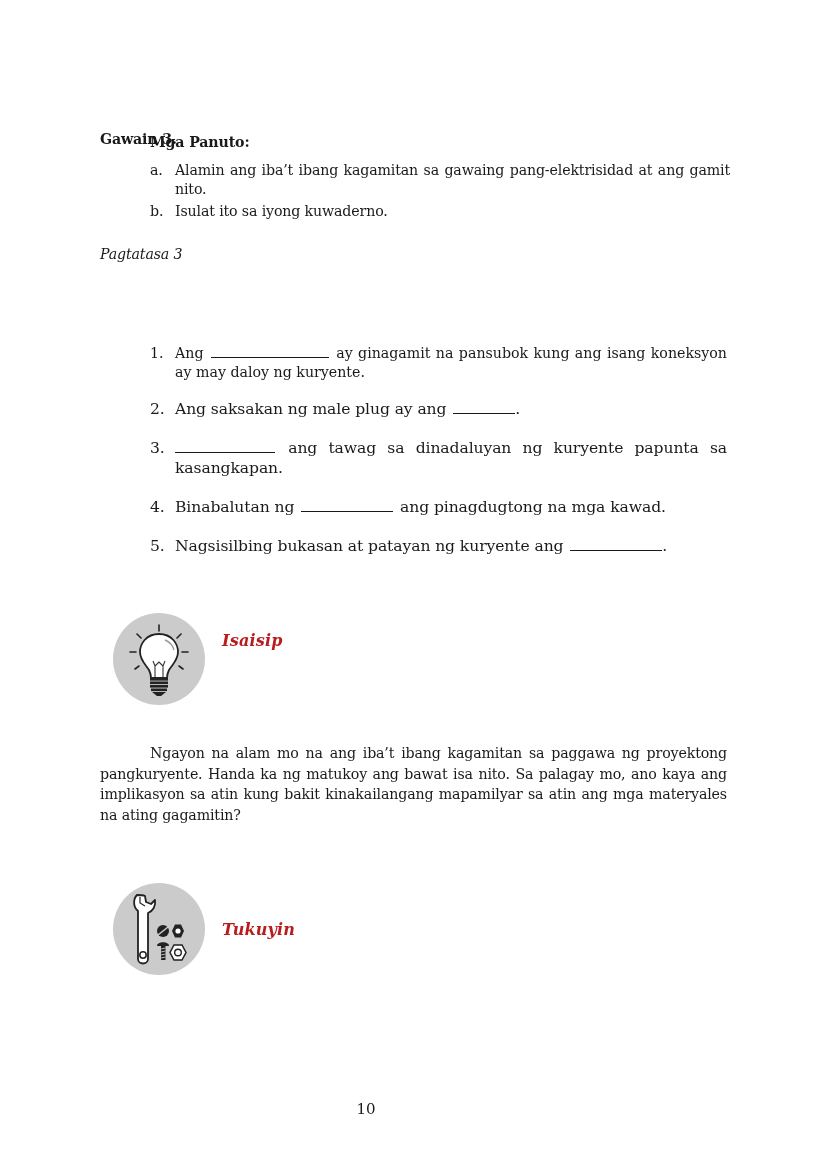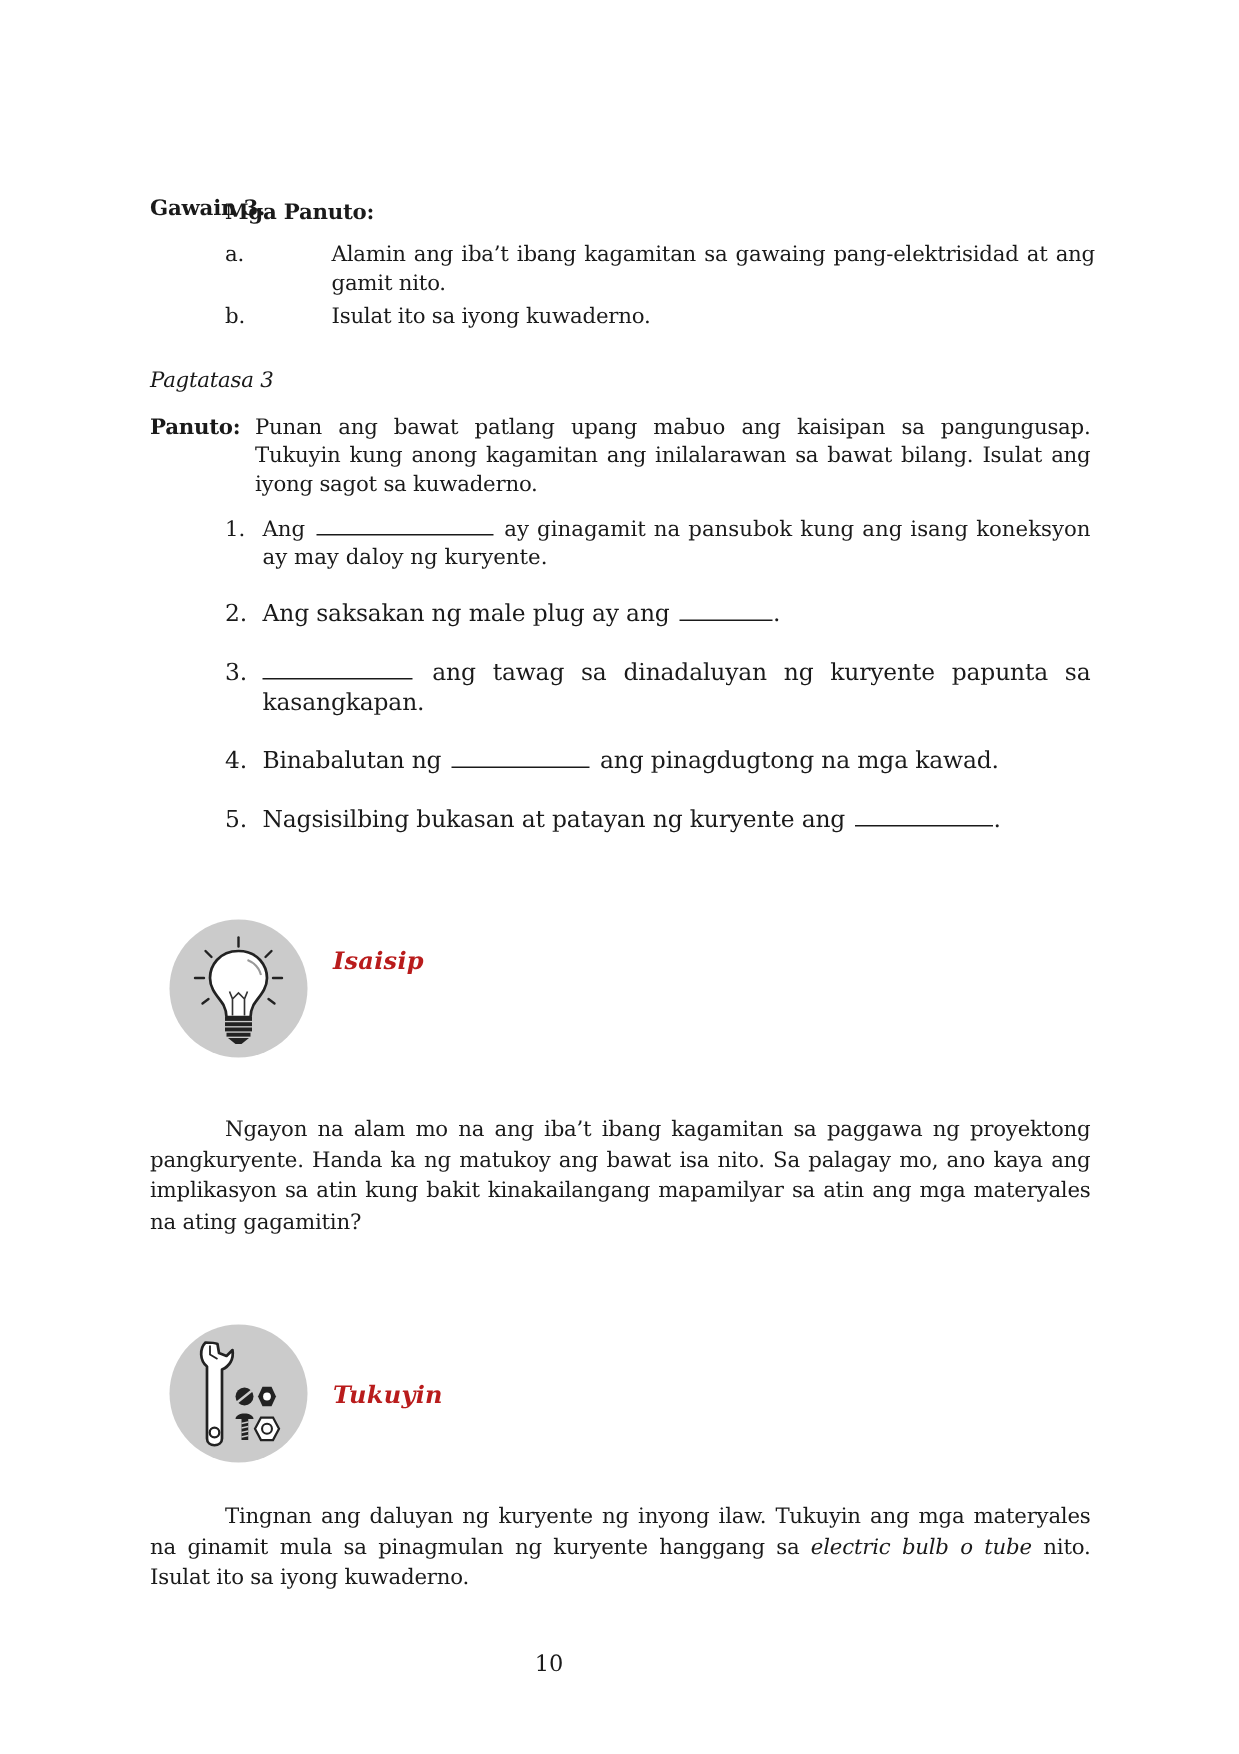--- a/index.html
+++ b/index.html
@@ -39,21 +39,20 @@
     width: 580px;
     display: flex;
   }
   .list-item .marker {
     width: 25px;
     flex: 0 0 25px;
   }
   .list-item .body {
     flex: 1;
     text-align: justify;
-    margin-left: 46px;
   }
 
   #gawain-item-a { top: 161px; }
   #gawain-item-b { top: 202px; }
 
   #pagtatasa-title { left: 100px; top: 245px; font-style: italic; }
 
   #panuto-block {
     position: absolute;
     left: 100px;
@@ -165,24 +164,20 @@
     <span class="marker">a.</span>
     <span class="body">Alamin ang iba’t ibang kagamitan sa gawaing pang-elektrisidad at ang gamit nito.</span>
   </div>
   <div id="gawain-item-b" class="list-item txt">
     <span class="marker">b.</span>
     <span class="body">Isulat ito sa iyong kuwaderno.</span>
   </div>
 
   <div id="pagtatasa-title" class="abs txt">Pagtatasa 3</div>
 
-  <div id="panuto-block" class="txt">
-    <span class="label">Panuto:</span>
-    <span class="body">Punan ang bawat patlang upang mabuo ang kaisipan sa pangungusap. Tukuyin kung anong kagamitan ang inilalarawan sa bawat bilang. Isulat ang iyong sagot sa kuwaderno.</span>
-  </div>
 
   <div id="question-1" class="q-item q-small">
     <span class="marker">1.</span>
     <span class="body">
       <span>Ang</span>
       <span class="blank" style="width:118px"></span>
       <span>ay ginagamit na pansubok kung ang isang koneksyon ay may daloy ng kuryente.</span>
     </span>
   </div>
 
@@ -270,16 +265,15 @@
         <line x1="48" y1="69" x2="52.5" y2="68"></line>
         <line x1="48" y1="72" x2="52.5" y2="71"></line>
         <line x1="48" y1="75" x2="52.5" y2="74"></line>
       </g>
 
       <polygon points="61,62 69,62 73,69.5 69,77 61,77 57,69.5" fill="#ffffff" stroke="#222" stroke-width="1.5"></polygon>
       <circle cx="65" cy="69.5" r="3.3" fill="none" stroke="#222" stroke-width="1.4"></circle>
     </svg>
   </div>
   <div id="isagawa-title" class="section-title">Tukuyin</div>
-  <div id="isagawa-paragraph" class="para"><span>Tingnan ang daluyan ng kuryente ng inyong ilaw. Tukuyin ang mga materyales na ginamit mula sa pinagmulan ng kuryente hanggang sa </span><span class="ital">electric bulb o tube</span><span> nito. Isulat ito sa iyong kuwaderno.</span></div>
 
   <div id="page-number">10</div>
 </div>
 
 </body></html>

